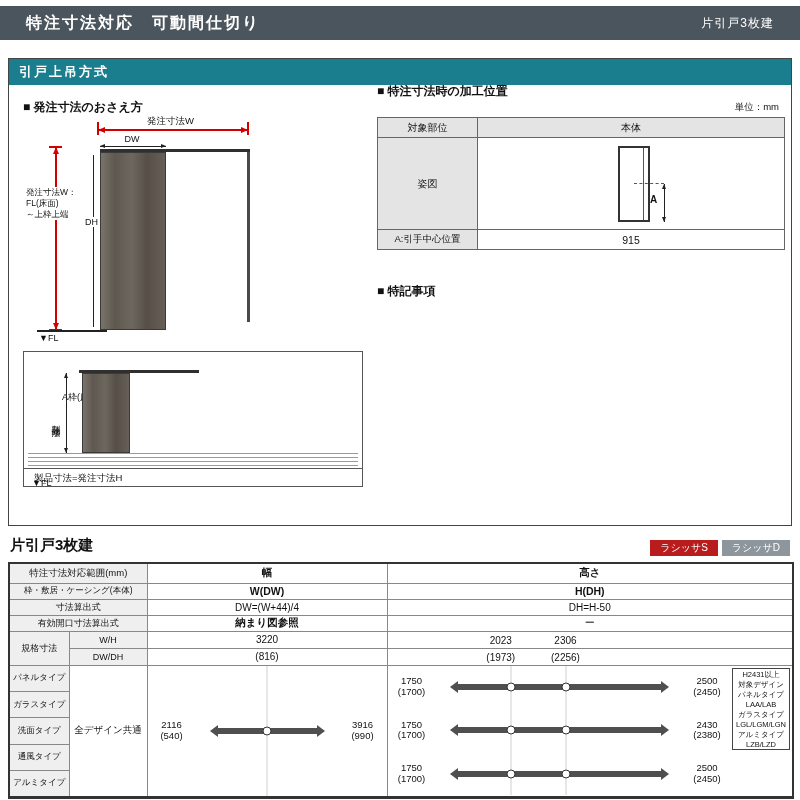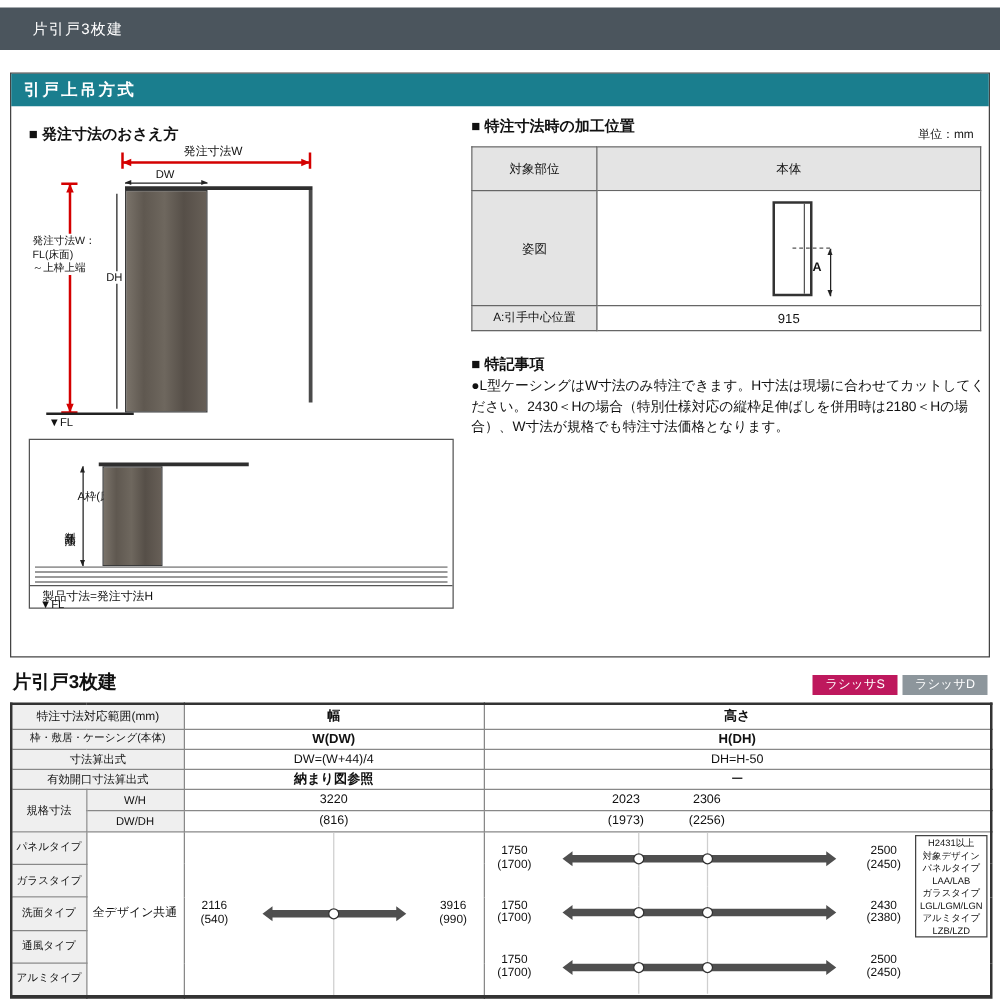--- a/index.html
+++ b/index.html
@@ -49,39 +49,39 @@
   .whitebg { background: #fff; padding: 0 1px; }
 
   
   .diag2 { position: absolute; left: 14px; top: 292px; width: 340px; height: 136px; border: 1px solid #555; background: #fff; }
   .diag2 .lbl { position: absolute; font-size: 9px; margin-top: 36px; }
   .floor-hatch { position: absolute; background: repeating-linear-gradient(180deg, #9a9a9a 0 1px, transparent 1px 4px); }
   .diag2-footer { position: absolute; left: 0; right: 0; bottom: 0; height: 18px; border-top: 1px solid #555; font-size: 9.5px; line-height: 17px; padding-left: 10px; }
   .vtext { writing-mode: vertical-rl; letter-spacing: 1px; }
 
   
-  .mach-title { left: 368px; top: 34px; text-align: center; }
+  .mach-title { left: 368px; top: 24px; text-align: center; }
   .unit-note { position: absolute; right: 12px; top: 42px; font-size: 9.5px; }
   .mach-table { position: absolute; left: 368px; top: 58px; width: 408px; border-collapse: collapse; font-size: 10px; }
   .mach-table td { border: 1px solid #666; text-align: center; vertical-align: middle; }
   .mach-table .gray { background: #e4e4e4; }
   .mach-table .c1 { width: 100px; }
   .figure-cell { position: relative; height: 92px; background: #fff; }
   .mini-door { position: absolute; left: 140px; top: 8px; width: 32px; height: 76px; border: 2px solid #333; background: #fff; }
   .mini-door::after { content: ""; position: absolute; right: 4px; top: 0; bottom: 0; width: 1px; background: #555; }
   .dash-h { position: absolute; border-top: 1px dashed #555; }
   .mach-note { position: absolute; left: 368px; top: 196px; font-size: 9px; }
   .remarks-title { left: 368px; top: 224px; }
   .remarks-text { position: absolute; left: 368px; top: 242px; width: 414px; font-size: 11px; line-height: 1.5; }
 
   
   .spec-title { position: absolute; left: 10px; top: 536px; font-size: 15px; font-weight: bold; }
   .badges { position: absolute; right: 10px; top: 540px; display: flex; gap: 4px; }
   .badge { color: #fff; font-size: 10px; padding: 2px 10px; line-height: 12px; }
-  .badge-s { background: #be185d; }
+  .badge-s { background: #b91c1c; }
   .badge-d { background: #8d969c; }
 
   .spec-table { position: absolute; left: 8px; top: 562px; width: 784px; border-collapse: collapse; table-layout: fixed; font-size: 10px; border: 2px solid #333; border-bottom: 3px solid #333; }
   .spec-table td { border: 1px solid #888; text-align: center; vertical-align: middle; padding: 0; overflow: hidden; }
   .spec-table .lab { background: #efefef; font-size: 9px; }
   .spec-table .b { font-weight: bold; font-size: 10.5px; }
   .r20 { height: 20px; } .r16 { height: 16px; } .r26 { height: 26px; padding-left: 29px; }
 
   .stdpos { position: relative; width: 100%; height: 16px; }
   .stdpos span { position: absolute; top: 50%; transform: translate(-50%, -50%); font-size: 10px; }
@@ -99,20 +99,21 @@
   .hwrap .range-row { flex: 1; padding-right: 64px; }
   .hnote { position: absolute; top: 2px; right: 2px; width: 58px; height: 82px; border: 1px solid #444; background: #fff; font-size: 7.5px; line-height: 1.35; text-align: center; padding-top: 1px; z-index: 3; }
   .hnote span { display: block; }
 </style>
 </head>
 <body>
 
 <div class="page">
 
   <div class="top-bar">
+    <span class="tb-title">特注寸法対応　可動間仕切り</span>
     <span class="tb-product">片引戸3枚建</span>
   </div>
 
   <div class="main-box">
     <div class="main-header">引戸上吊方式</div>
 
     <div class="sec-title" style="left:14px; top:40px;">■ 発注寸法のおさえ方</div>
 
     <div class="diag1">
       <div class="lbl" style="left:70px; top:0; width:155px; text-align:center;">発注寸法W</div>
@@ -152,42 +153,41 @@
       <div class="lbl" style="left:8px; top:90px;">▼FL</div>
       <div class="floor-hatch" style="left:4px; top:101px; width:330px; height:14px;"></div>
       <div class="diag2-footer">製品寸法=発注寸法H</div>
     </div>
 
     <div class="sec-title mach-title">■ 特注寸法時の加工位置</div>
     <div class="unit-note">単位：mm</div>
 
     <table class="mach-table">
       <tbody>
-          <tr style="height:35px;">
+          <tr style="height:20px;">
         <td class="gray c1">対象部位</td>
         <td class="gray">本体</td>
       </tr>
       <tr>
         <td class="gray">姿図</td>
         <td class="figure-cell">
           <div class="mini-door"></div>
           <div class="dash-h" style="left:156px; top:45px; width:30px;"></div>
           <div class="tarrow-v" style="left:186px; top:46px; height:38px;"></div>
           <div style="position:absolute; left:172px; top:56px; font-size:10px; font-weight:bold;">A</div>
         </td>
       </tr>
       <tr style="height:20px;">
         <td class="gray" style="font-size:9.5px;">A:引手中心位置</td>
         <td style="font-size:10.5px;">915</td>
       </tr>
     </tbody>
       </table>
 
     <div class="sec-title remarks-title">■ 特記事項</div>
-    <div class="remarks-text">●L型ケーシングはW寸法のみ特注できます。H寸法は現場に合わせてカットしてください。2430＜Hの場合（特別仕様対応の縦枠足伸ばしを併用時は2180＜Hの場合）、W寸法が規格でも特注寸法価格となります。</div>
   </div>
 
   <div class="spec-title">片引戸3枚建</div>
   <div class="badges">
     <span class="badge badge-s">ラシッサS</span>
     <span class="badge badge-d">ラシッサD</span>
   </div>
 
   <table class="spec-table">
     <colgroup>

